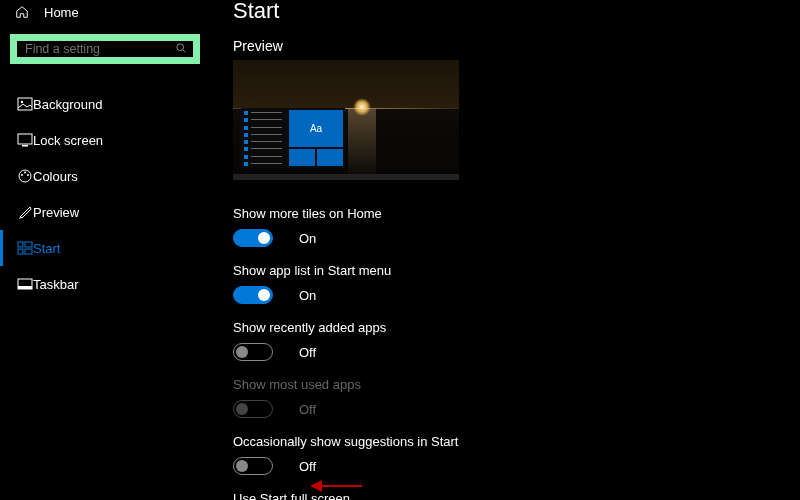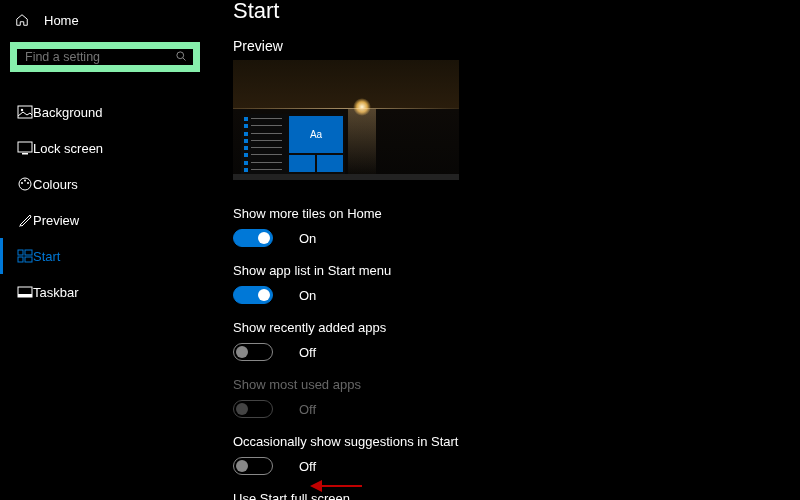--- a/index.html
+++ b/index.html
@@ -9,21 +9,21 @@
     background: #000;
     color: #fff;
     font-family: "Segoe UI", Arial, sans-serif;
     font-size: 13px;
     overflow: hidden;
     position: relative;
   }
   .layout { display: flex; height: 100%; }
   .sidebar {
     width: 215px;
-    padding-top: 8px;
+    padding-top: 0;
     flex-shrink: 0;
   }
   .home-row {
     display: flex; align-items: center; gap: 14px;
     padding: 0 14px; height: 24px;
     margin-bottom: 10px;
     color: #fff;
   }
   .home-row .icn { width: 16px; height: 16px; display:flex;align-items:center;justify-content:center; }
   .search-wrap { padding: 0 10px 0 10px; margin-bottom: 22px; }
@@ -76,21 +76,21 @@
     background: linear-gradient(to right, rgba(255,200,120,0.2), rgba(255,220,160,0.6), rgba(255,200,120,0.1));
   }
   .preview .sunpath {
     position:absolute; left:115px; top:49px; width:28px; height:70px;
     background: linear-gradient(to bottom, rgba(220,180,120,0.35), rgba(0,0,0,0));
   }
   .preview .taskbar {
     position:absolute; bottom:0; left:0; right:0; height:6px; background:#222;
   }
   .preview .startmenu {
-    position:absolute; bottom:6px; left:8px; width:104px; height:60px;
+    position:absolute; bottom:12px; left:8px; width:104px; height:60px;
     background:#0b0b0b; display:flex;
   }
   .preview .startmenu .list {
     width:46px; height:100%; padding:3px 3px; display:flex; flex-direction:column; gap:4px;
   }
   .preview .startmenu .list .row { height:4px; position:relative; }
   .preview .startmenu .list .row::before {
     content:""; position:absolute; left:0; top:0; width:4px; height:4px; background:#0078d7;
   }
   .preview .startmenu .list .row::after {

